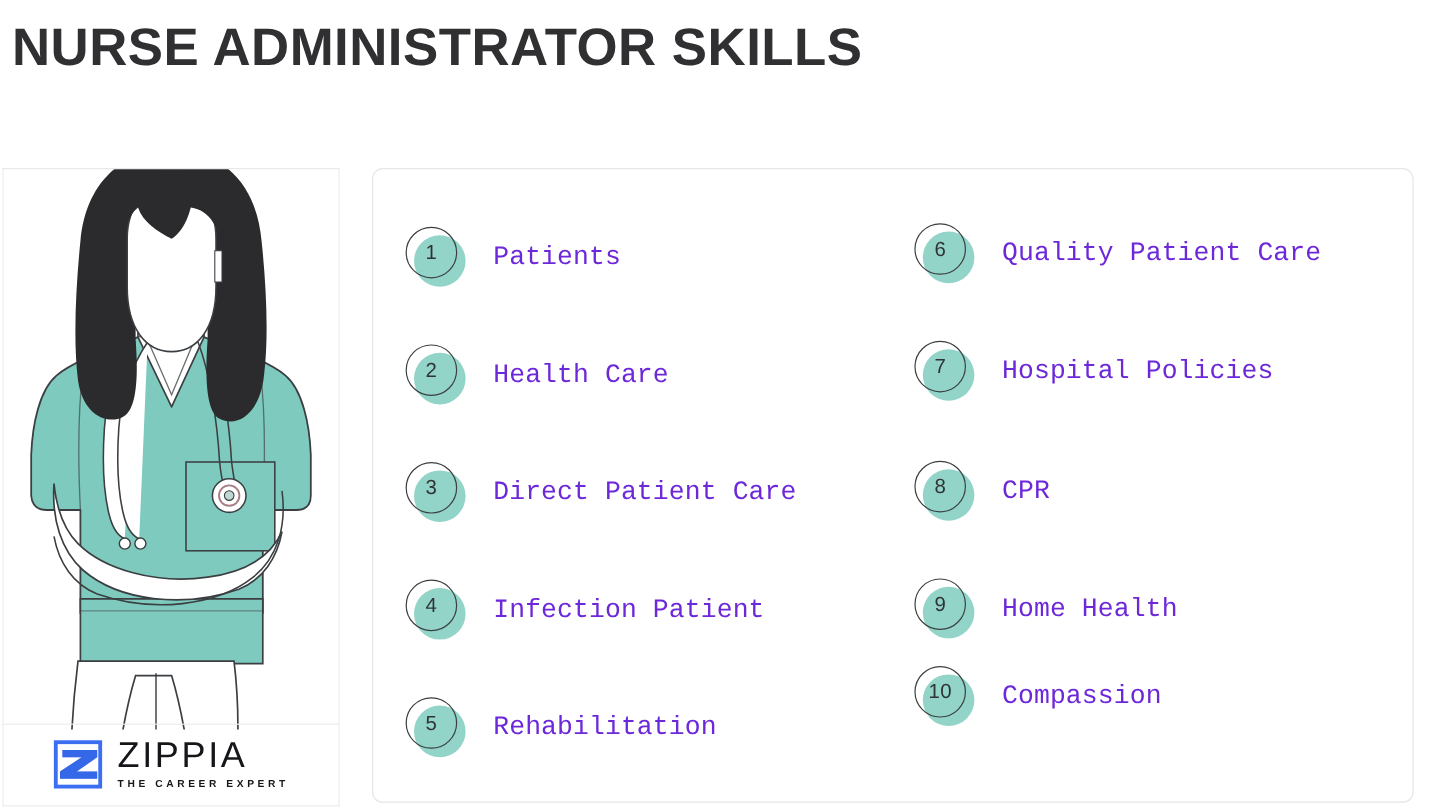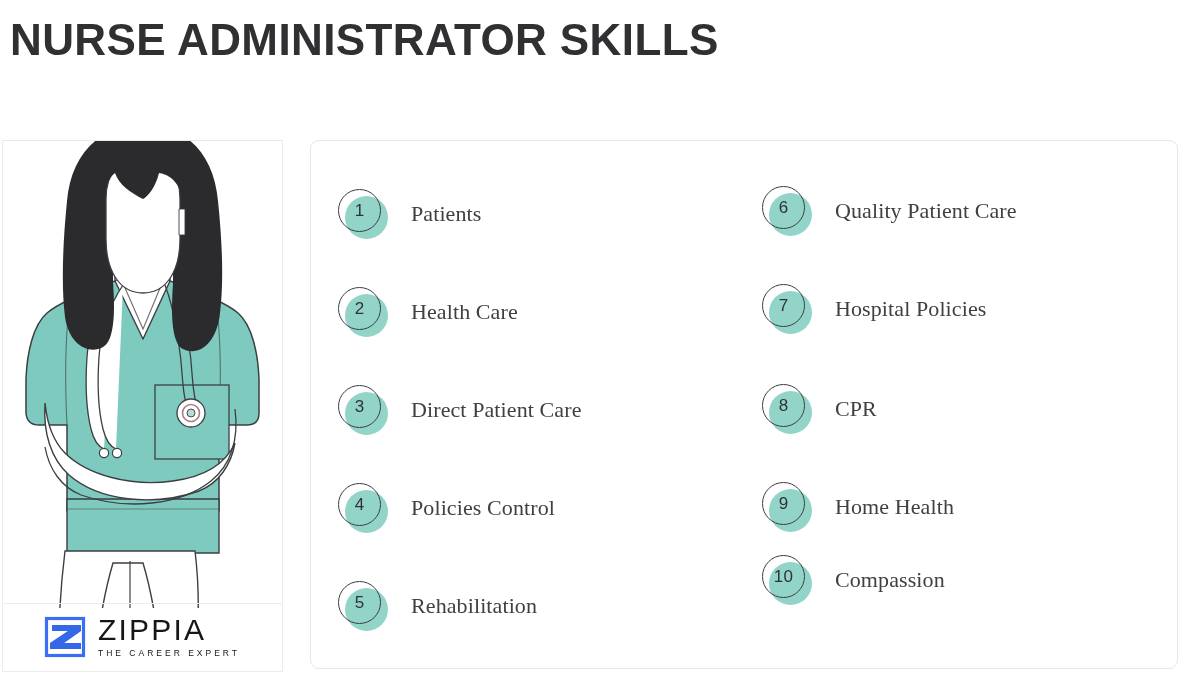--- a/index.html
+++ b/index.html
@@ -83,21 +83,21 @@
     font-family: "Liberation Sans", sans-serif;
     font-size: 30px;
     font-weight: 400;
     letter-spacing: 2.2px;
     color: #15161a;
     line-height: 30px;
   }
   #logo-tagline {
     font-family: "Liberation Sans", sans-serif;
     font-size: 8.5px;
-    font-weight: 400;
+    font-weight: 700;
     letter-spacing: 3.0px;
     color: #15161a;
     line-height: 13px;
     margin-top: 2px;
   }
 
   
   #skills-panel {
     position: absolute;
     left: 310px;
@@ -157,24 +157,24 @@
     justify-content: center;
     font-family: "Liberation Sans", sans-serif;
     font-size: 17px;
     font-weight: 400;
     color: #2f3336;
     letter-spacing: 0.2px;
   }
 
   .skill-label {
     margin-left: 23px;
-    font-family: Liberation Serif, serif;
+    font-family: Liberation Mono, monospace;
     font-size: 22px;
     font-weight: 400;
-    color: #404040;
+    color: #6d28d9;
     white-space: nowrap;
     letter-spacing: 0.1px;
   }
 </style>
 </head>
 <body>
 
 <div id="title">NURSE ADMINISTRATOR SKILLS</div>
 
 <div id="left-panel">
@@ -322,21 +322,21 @@
     </div>
     <div class="skill-label">Direct Patient Care</div>
   </div>
 
   <div class="skill-item col-left" style="top:340px">
     <div class="badge">
       <div class="fill"></div>
       <div class="ring"></div>
       <div class="num">4</div>
     </div>
-    <div class="skill-label">Policies Control</div>
+    <div class="skill-label">Infection Patient</div>
   </div>
 
   <div class="skill-item col-left" style="top:438px">
     <div class="badge">
       <div class="fill"></div>
       <div class="ring"></div>
       <div class="num">5</div>
     </div>
     <div class="skill-label">Rehabilitation</div>
   </div>

